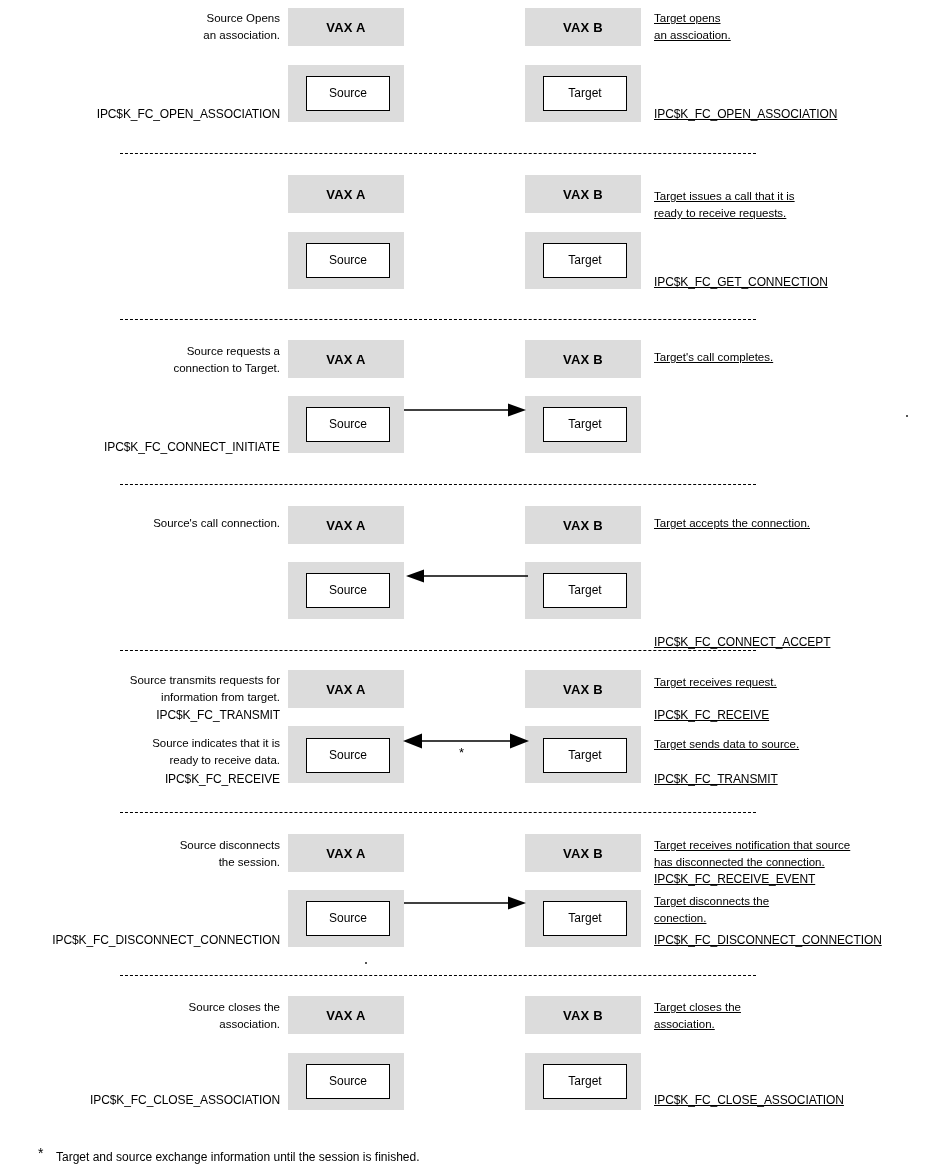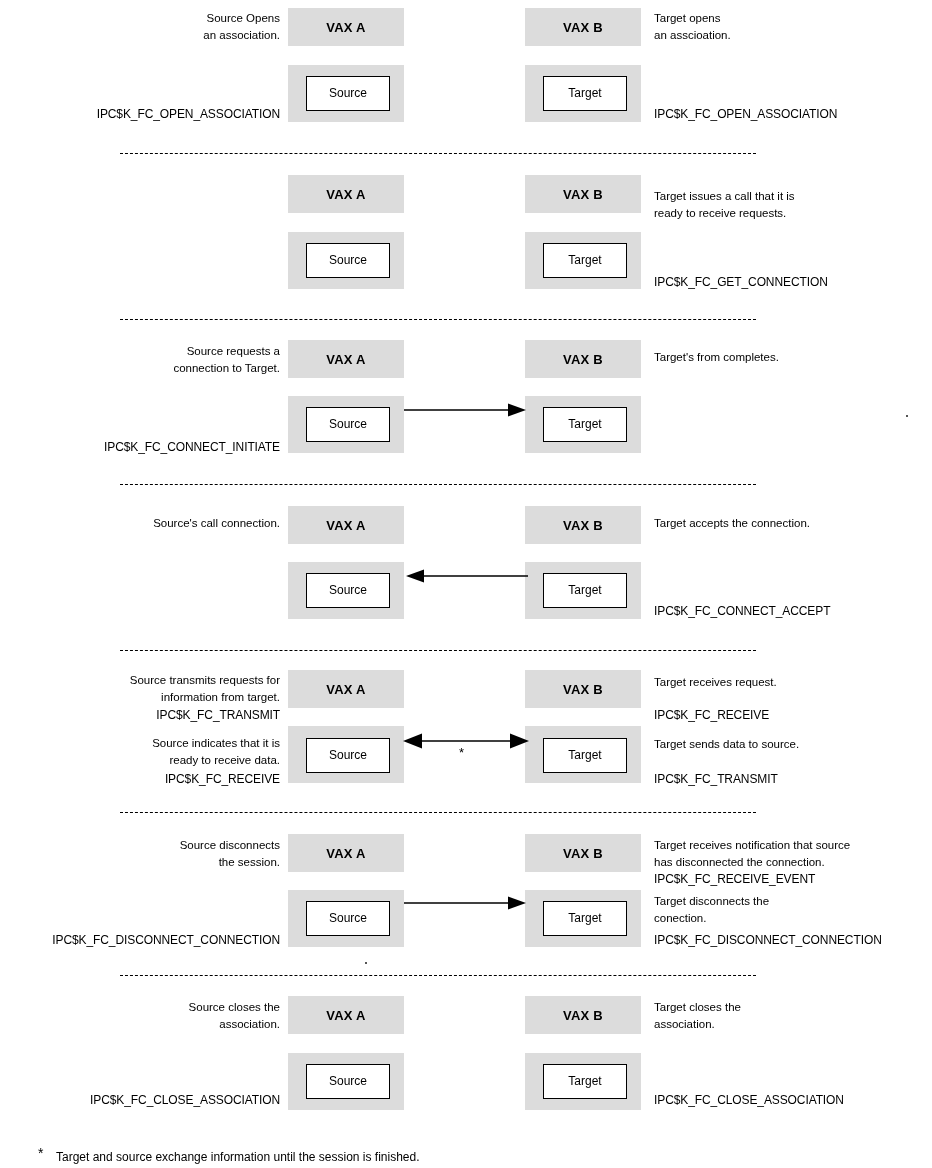--- a/index.html
+++ b/index.html
@@ -68,20 +68,21 @@
     line-height: 17px;
     white-space: pre-line;
   }
   .txt.left {
     right: 652px;       
     text-align: right;
   }
   .txt.right {
     left: 654px;
     text-align: left;
+    text-decoration: underline;
   }
   .code {
     font-size: 12px;
     letter-spacing: -0.1px;
   }
 
   
   .sep {
     position: absolute;
     left: 120px;
@@ -178,21 +179,21 @@
     <div class="node b" style="top:407px;">Target</div>
 
     <svg class="arrow-svg" style="left:404px;top:400px;width:124px;height:20px;" viewBox="0 0 124 20">
       <line x1="0" y1="10" x2="110" y2="10" stroke="#000" stroke-width="1.6"></line>
       <polygon points="122,10 104,3.6 104,16.4" fill="#000"></polygon>
     </svg>
 
     <div class="txt left" style="top:343px;margin-left:32px;">Source requests a
 connection to Target.</div>
     <div class="txt left code" style="top:439px;">IPC$K_FC_CONNECT_INITIATE</div>
-    <div class="txt right" style="top:349px;">Target's from completes.</div>
+    <div class="txt right" style="top:349px;">Target's call completes.</div>
 
     <div class="stray-dot" style="left:906px;top:415px;"></div>
 
     <div class="sep" style="top:484px;"></div>
   </div>
 
   <div class="section">
     <div class="band a" style="top:506px;height:38px;"></div>
     <div class="band b" style="top:506px;height:38px;"></div>
     <div class="vax-label a" style="top:519px;">VAX A</div>
@@ -203,21 +204,21 @@
     <div class="node a" style="top:573px;">Source</div>
     <div class="node b" style="top:573px;">Target</div>
 
     <svg class="arrow-svg" style="left:404px;top:566px;width:124px;height:20px;" viewBox="0 0 124 20">
       <line x1="14" y1="10" x2="124" y2="10" stroke="#000" stroke-width="1.6"></line>
       <polygon points="2,10 20,3.6 20,16.4" fill="#000"></polygon>
     </svg>
 
     <div class="txt left" style="top:515px;">Source's call connection.</div>
     <div class="txt right" style="top:515px;">Target accepts the connection.</div>
-    <div class="txt right code" style="top:603px;text-align:right;">IPC$K_FC_CONNECT_ACCEPT</div>
+    <div class="txt right code" style="top:634px;text-align:right;">IPC$K_FC_CONNECT_ACCEPT</div>
 
     <div class="sep" style="top:650px;"></div>
   </div>
 
   <div class="section">
     <div class="band a" style="top:670px;height:38px;"></div>
     <div class="band b" style="top:670px;height:38px;"></div>
     <div class="vax-label a" style="top:683px;">VAX A</div>
     <div class="vax-label b" style="top:683px;">VAX B</div>
 

